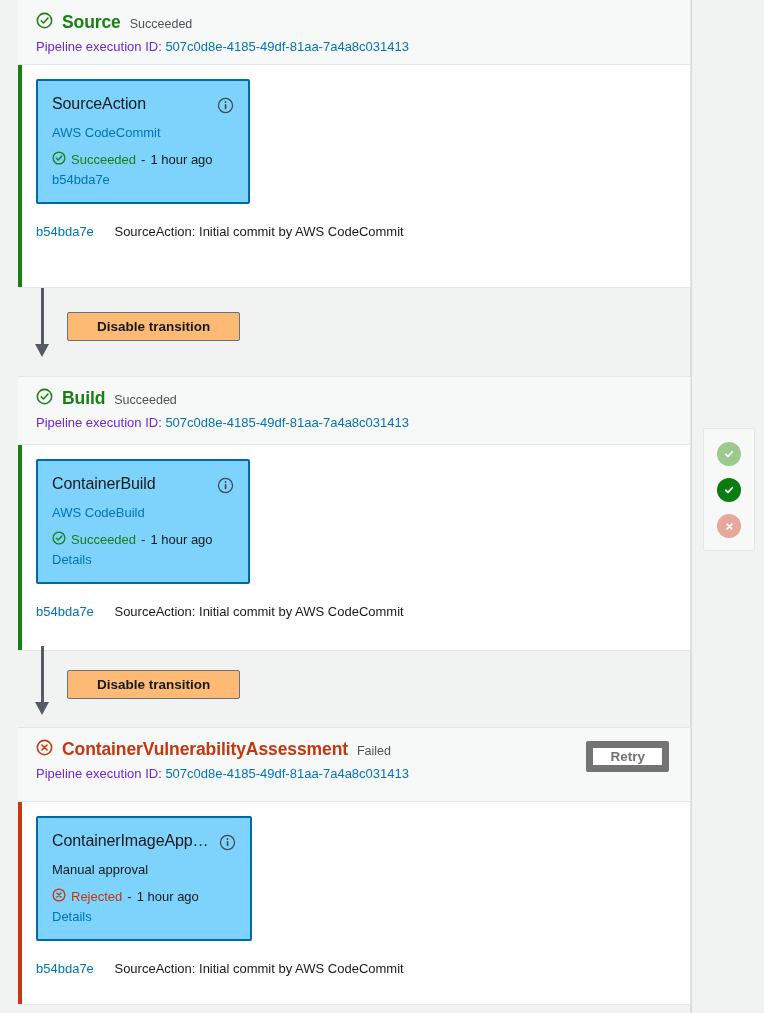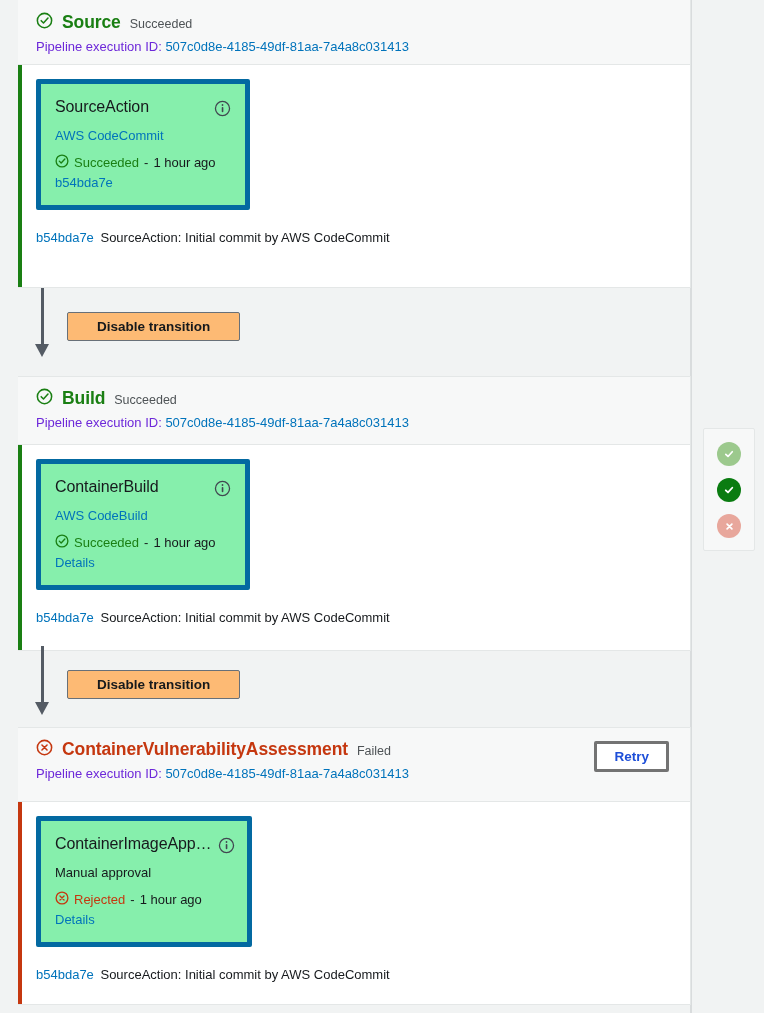--- a/index.html
+++ b/index.html
@@ -66,36 +66,36 @@
     cursor: pointer;
   }
 
   .retry-btn {
     position: absolute;
     right: 21px;
     top: 13px;
     height: 31px;
     padding: 0 17px;
     background: #ffffff;
-    border: 3px solid #737373;
+    border: 7px solid #737373;
     border-radius: 2px;
     font-family: "Liberation Sans", sans-serif;
     font-size: 13.5px;
     font-weight: bold;
-    color: #1d4ed8;
+    color: #737373;
     cursor: pointer;
   }
 
   
   .stage-body { padding: 14px 16px 10px 18px; }
 
   .action-card {
     width: 214px;
-    background: #86efac;
-    border: 5px solid #0369a1;
+    background: #7dd3fc;
+    border: 2px solid #0369a1;
     border-radius: 2px;
     padding: 14px 14px 15px 14px;
     position: relative;
   }
   .action-card.wide { width: 216px; }
   .action-title-row {
     display: flex;
     align-items: flex-start;
     justify-content: space-between;
     gap: 6px;
@@ -129,21 +129,21 @@
     margin-top: 4px;
     font-size: 13px;
   }
 
   .commit-row {
     margin-top: 20px;
     font-size: 13px;
     color: #16191c;
     white-space: nowrap;
   }
-  .commit-row .msg { color: #16191c; margin-left: 3px; }
+  .commit-row .msg { color: #16191c; margin-left: 17px; }
 
   
   .transition { position: absolute; left: 0; width: 260px; }
   .arrow-line {
     position: absolute;
     left: 41px;
     top: 0;
     width: 3px;
     background: #545b64;
   }

